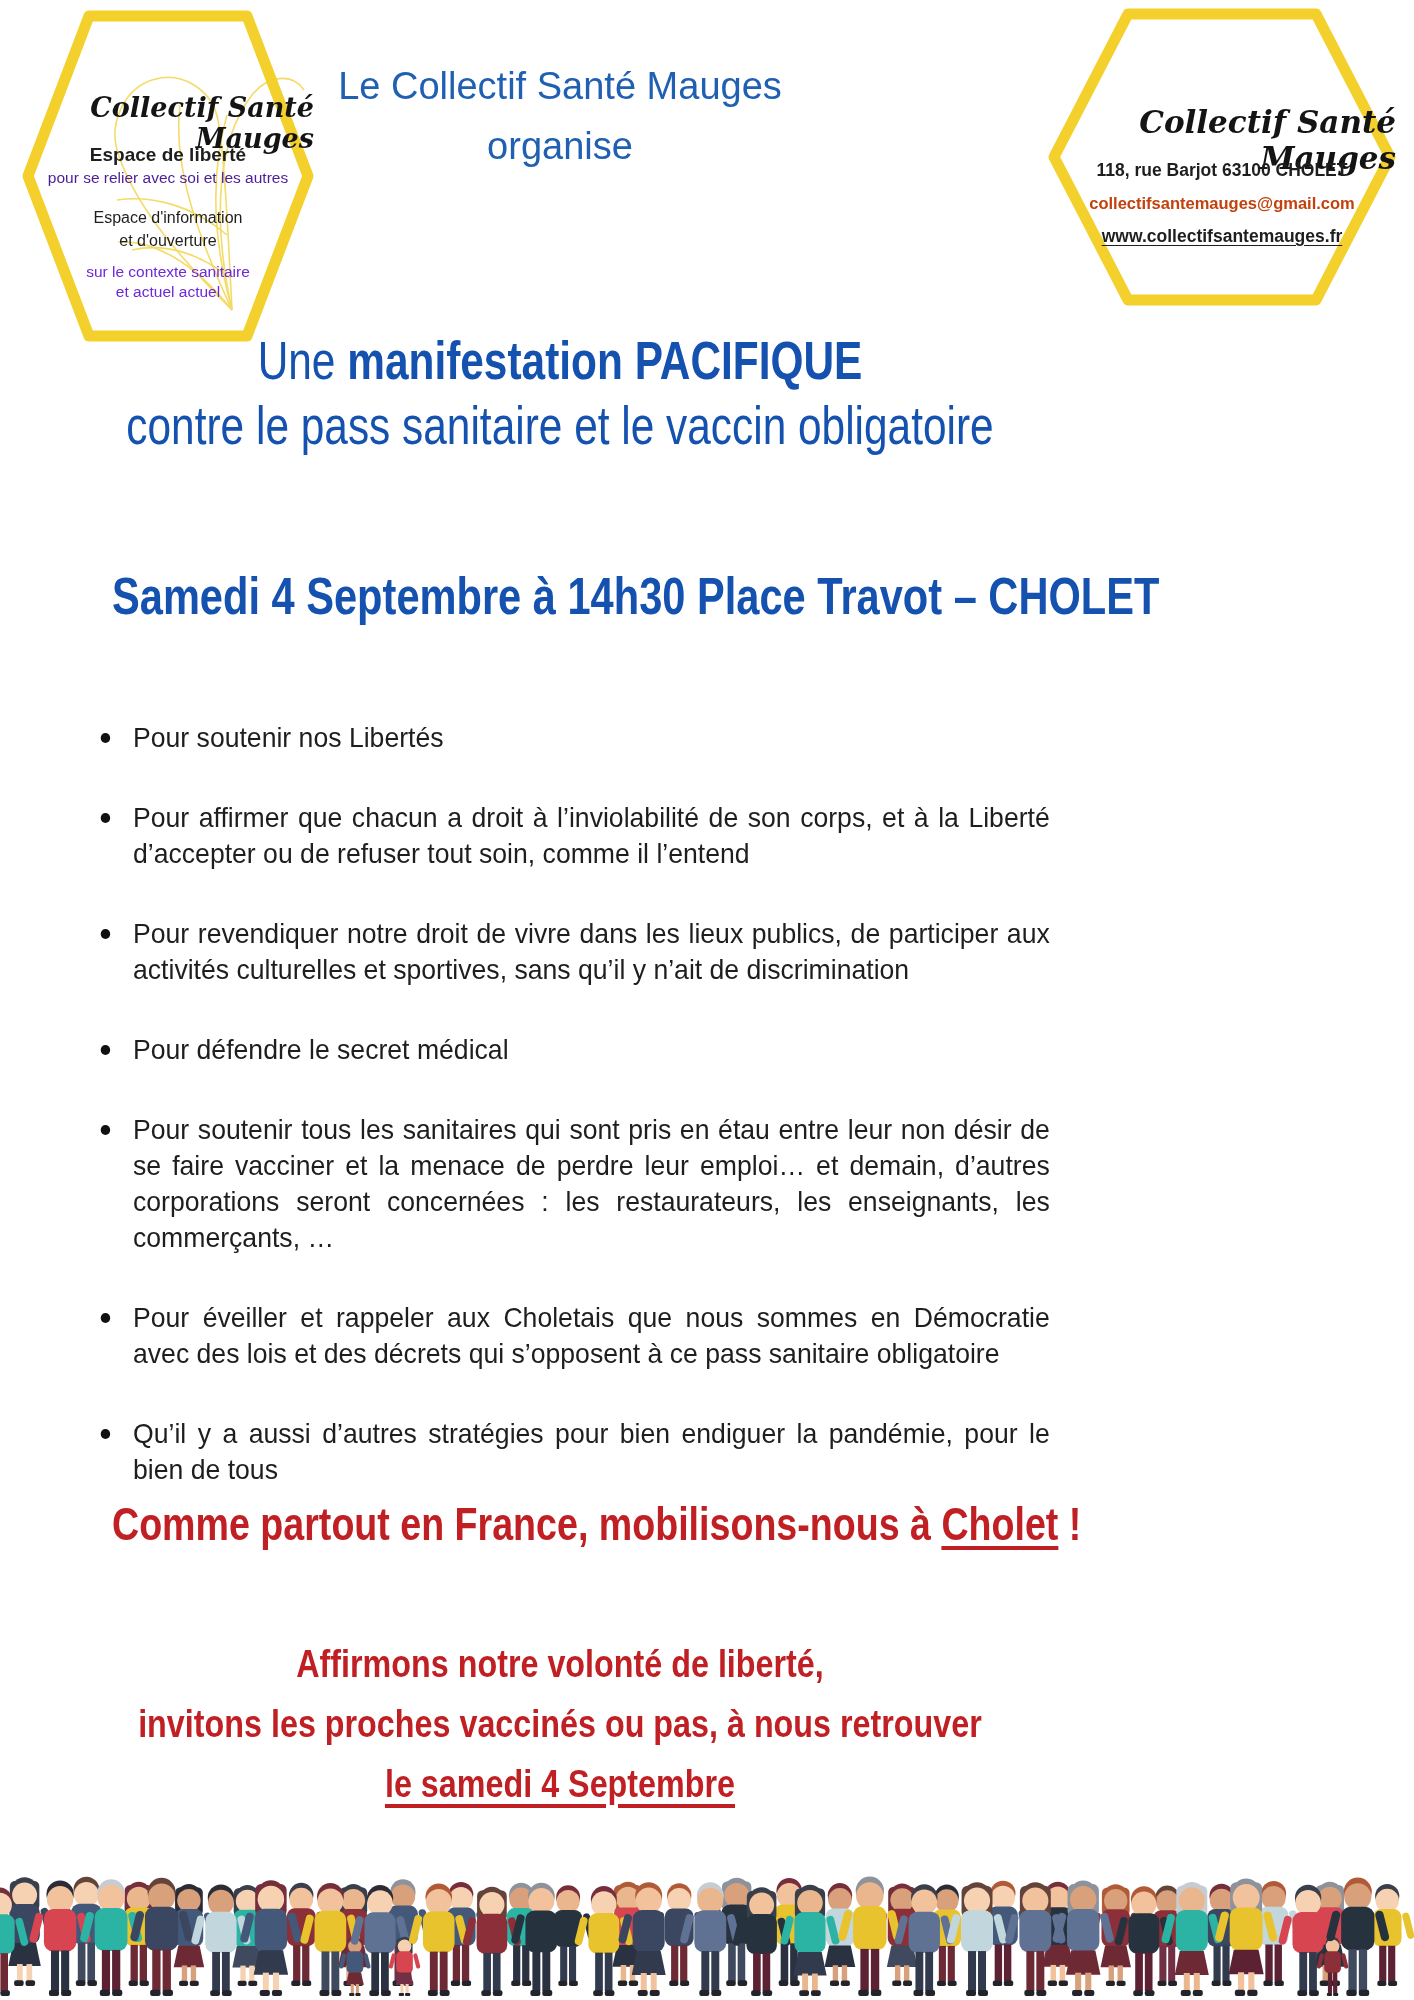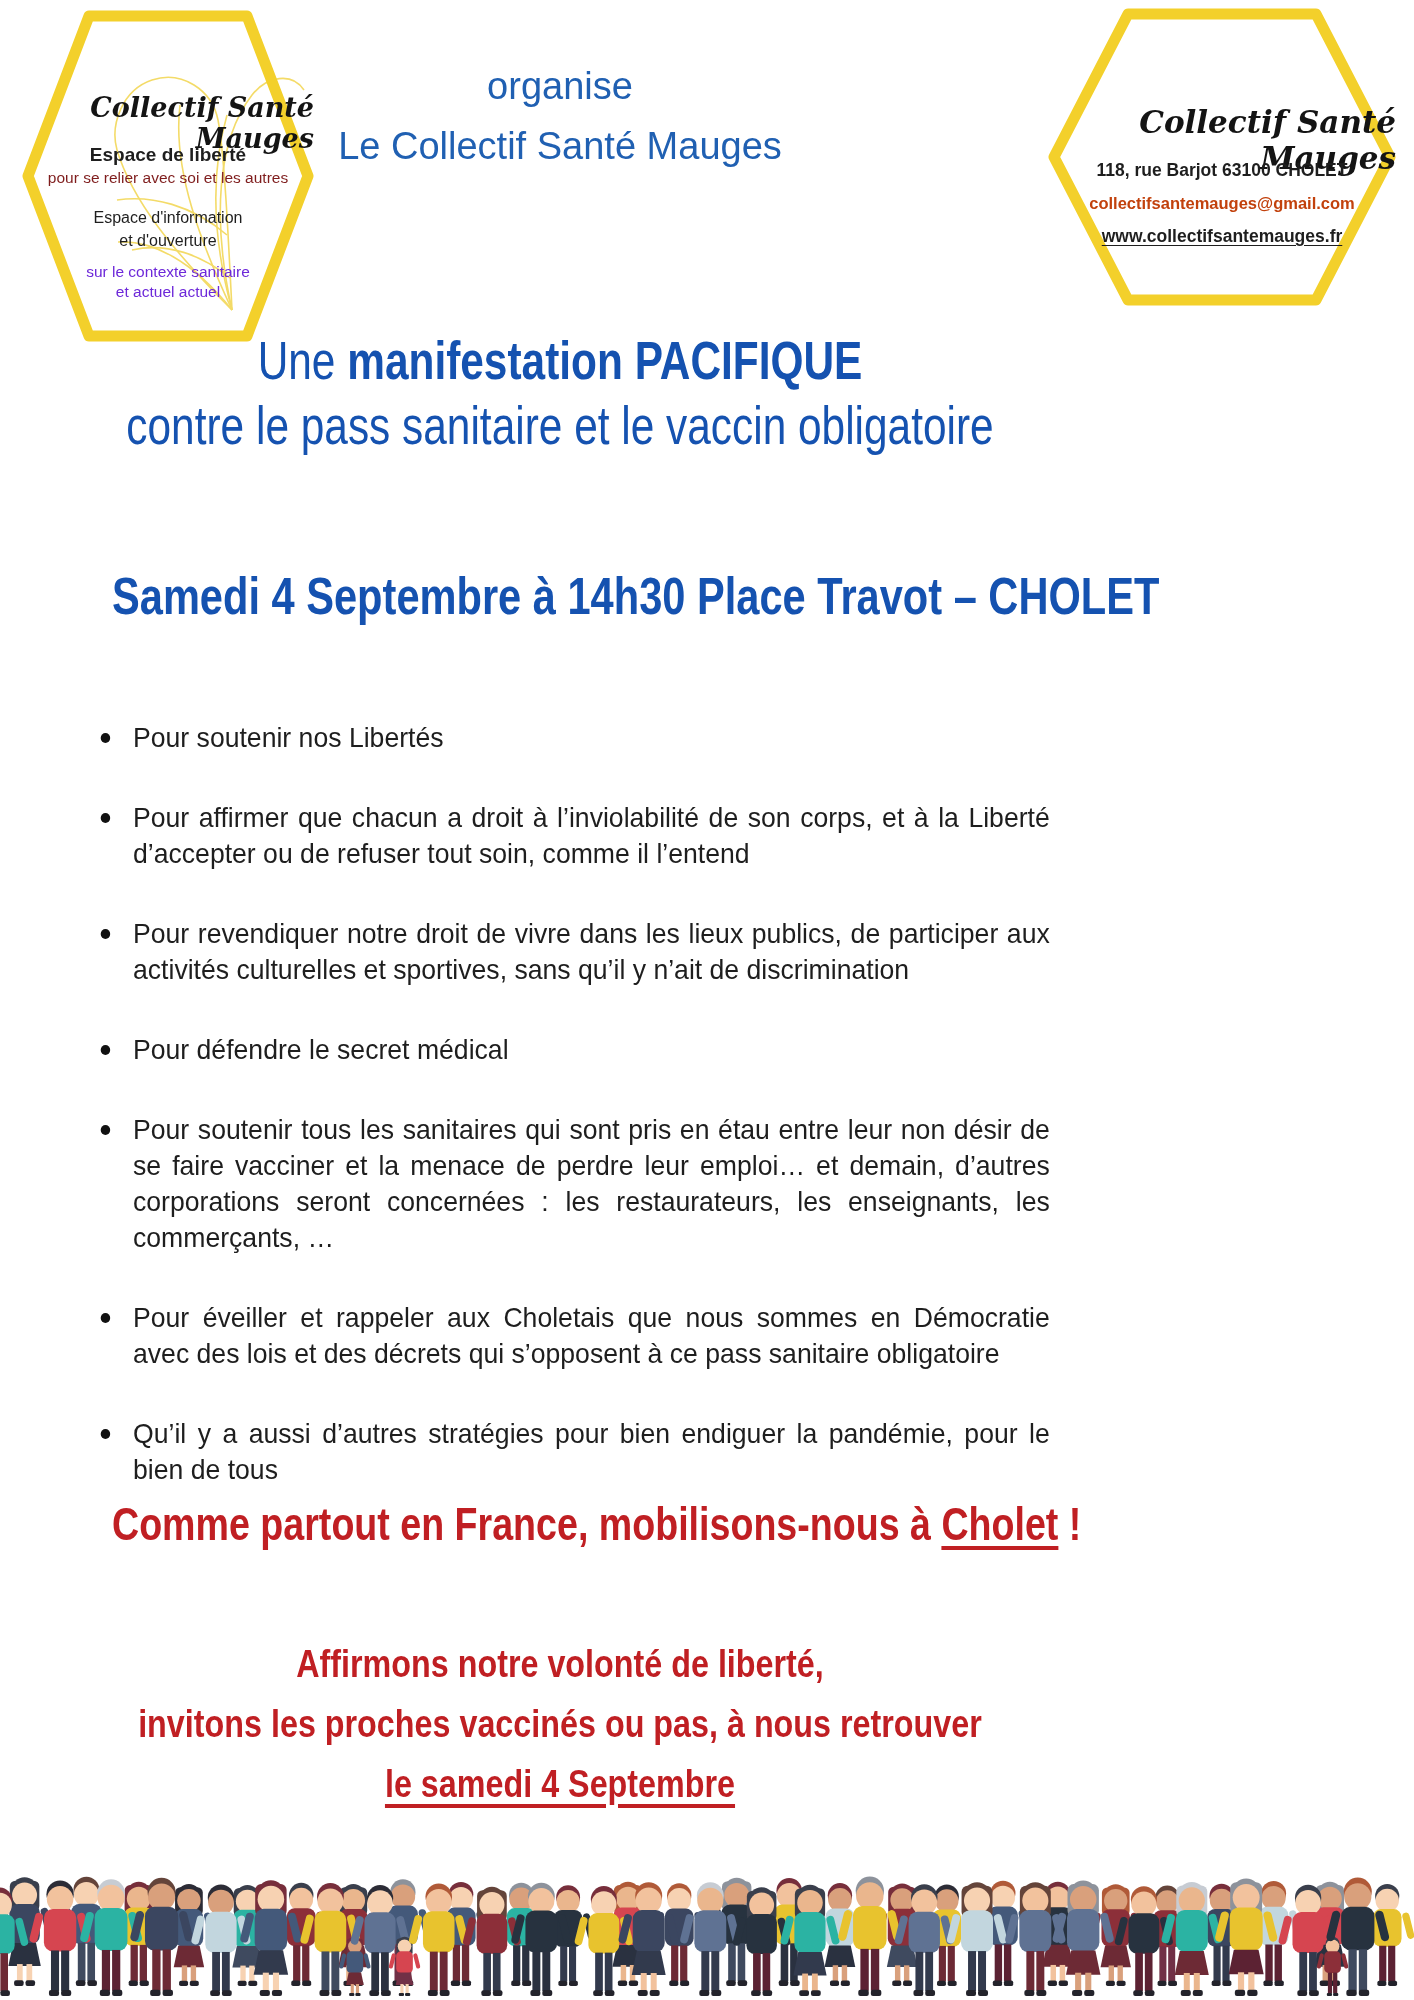--- a/index.html
+++ b/index.html
@@ -7,21 +7,21 @@
         font-family:"Liberation Sans",sans-serif;color:#1e1e1e;}
 
   
   .badge{position:absolute;}
   .badge svg.hex{position:absolute;left:0;top:0;}
   .badge .inner{position:absolute;left:0;top:0;width:100%;text-align:center;}
   .script-name{font-family:"DejaVu Serif",serif;font-style:italic;font-weight:bold;color:#141414;text-align:right;}
   .badge-left{left:22px;top:10px;width:292px;height:332px;}
   .badge-left .script-name{position:absolute;top:82px;width:100%;font-size:27px;}
   .bl-bold1{position:absolute;top:134px;width:100%;font-size:19px;font-weight:bold;}
-  .bl-sub1{position:absolute;top:159px;width:100%;font-size:15.5px;color:#7f1d1d;}
+  .bl-sub1{position:absolute;top:159px;width:100%;font-size:15.5px;color:#4c1d95;}
   .bl-bold2{position:absolute;top:196px;width:100%;font-size:16px;font-weight:normal;line-height:23px;}
   .bl-sub2{position:absolute;top:252px;width:100%;font-size:15.5px;line-height:20px;color:#6d28d9;}
   .badge-right{left:1048px;top:8px;width:348px;height:298px;}
   .badge-right .script-name{position:absolute;top:96px;width:100%;font-size:31px;}
   .br-address{position:absolute;top:152px;width:100%;font-size:17.5px;font-weight:bold;}
   .br-email{position:absolute;top:186px;width:100%;font-size:16.5px;color:#c2410c;font-weight:bold;}
   .br-site{position:absolute;top:218px;width:100%;font-size:17.5px;font-weight:bold;
            text-decoration:underline;text-underline-offset:3px;}
 
   
@@ -82,22 +82,22 @@
         <div>et d'ouverture</div>
       </div>
       <div class="bl-sub2">
         <div>sur le contexte sanitaire</div>
         <div>et actuel actuel</div>
       </div>
     </div>
   </div>
 
   <div class="col org-header">
+    <div>Le Collectif Santé Mauges</div>
     <div>organise</div>
-    <div>Le Collectif Santé Mauges</div>
   </div>
 
   <div class="badge badge-right">
     <svg class="hex" width="348" height="298" viewBox="0 0 348 298">
       <polygon points="80,6 268,6 342,149 268,292 80,292 6,149" fill="none" stroke="#f3d02b" stroke-width="11" stroke-linejoin="round"></polygon>
     </svg>
     <div class="inner">
       <div class="script-name">Collectif Santé Mauges</div>
       <div class="br-address">118, rue Barjot 63100 CHOLET</div>
       <div class="br-email">collectifsantemauges@gmail.com</div>

